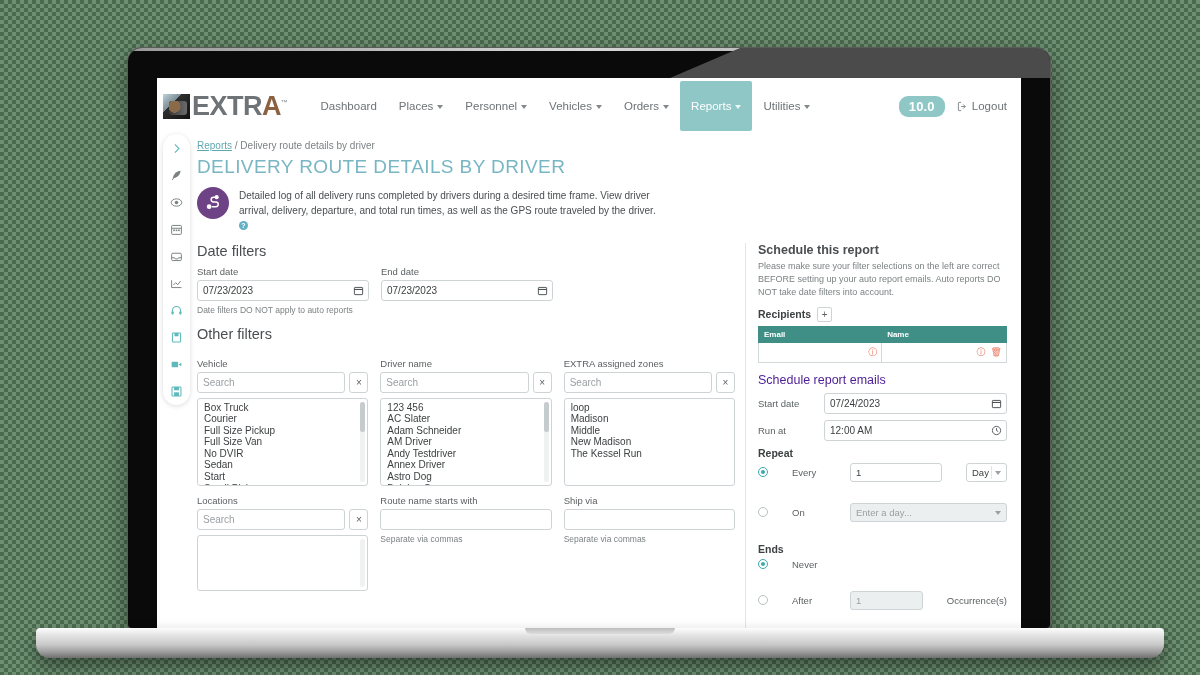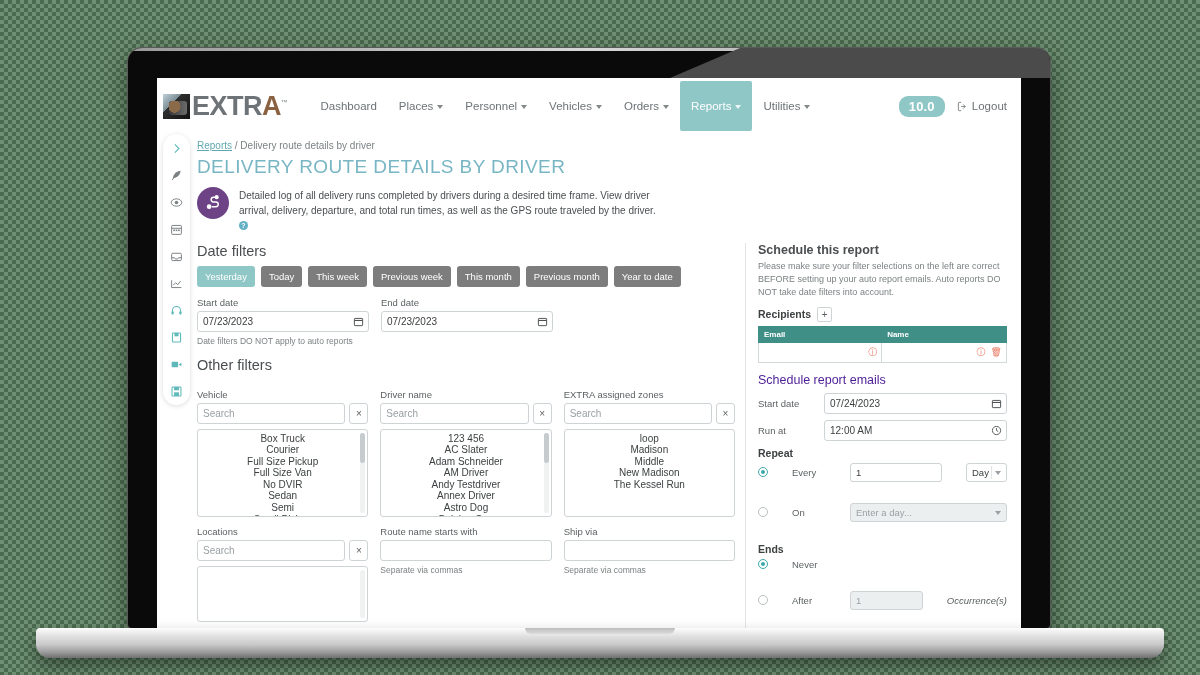--- a/index.html
+++ b/index.html
@@ -123,21 +123,21 @@
 
   .filter-grid { display:flex; gap:12px; margin-top:16px; }
   .fcol { flex:1; min-width:0; }
   .search-row { display:flex; gap:4px; }
   .search-row .inp { padding-right:5px; }
   .xbtn { width:19px; height:21px; border:1px solid #ced3d6; background:#fff; border-radius:3px;
           font-size:10px; color:#5c6163; cursor:pointer; line-height:19px; text-align:center; flex:0 0 19px;
           font-family:"Liberation Sans", sans-serif; }
   .listbox { border:1px solid #ced3d6; border-radius:3px; height:88px; margin-top:5px;
              overflow:hidden; background:#fff; position:relative; padding:3px 0; }
-  .listbox ul { list-style:none;text-align:center; }
+  .listbox ul { list-style:none; }
   .listbox li { font-size:10px; padding:0 6px; line-height:11.6px; color:#3d4142; cursor:pointer;
                 white-space:nowrap; overflow:hidden; }
   .lb-scroll { position:absolute; right:2px; top:3px; width:5px; height:30px; background:#c6cbcd; border-radius:3px; }
   .lb-track { position:absolute; right:2px; top:3px; width:5px; bottom:3px; background:#f0f2f2; border-radius:3px; }
   .listbox.empty { height:56px; }
 
   .row2 { display:flex; gap:12px; margin-top:9px; }
 
   
   h4.rsec { font-size:12.5px; font-weight:bold; color:#4a4e50; margin-bottom:3px; }
@@ -169,21 +169,21 @@
   .rlbl { font-size:9.5px; color:#5c6163; width:34px; flex:0 0 34px; }
   .sel { border:1px solid #ced3d6; border-radius:3px; height:19px; font-size:9.5px; padding:0 16px 0 5px;
          background:#fff; color:#3d4142; position:relative; display:flex; align-items:center; }
   .sel.disabled { background:#eceff0; color:#9aa0a3; }
   .chev { position:absolute; right:5px; top:7px; border-left:3px solid transparent;
           border-right:3px solid transparent; border-top:4px solid #9aa0a3; }
   .sel-div { position:absolute; right:14px; top:2px; bottom:2px; width:1px; background:#e2e5e6; }
   .tinp { border:1px solid #ced3d6; border-radius:3px; height:19px; font-size:9.5px; padding:0 5px;
           background:#fff; color:#3d4142; width:100%; font-family:"Liberation Sans", sans-serif; }
   .tinp.disabled { background:#eceff0; color:#9aa0a3; }
-  .occ { font-size:9.5px; color:#5c6163; white-space:nowrap;font-style:italic; }
+  .occ { font-size:9.5px; color:#5c6163; white-space:nowrap; }
   .btn-sched { background:#d946ef; color:#fff; border:none; border-radius:3px; font-size:10px;
                padding:6px 10px; margin-top:9px; cursor:pointer; font-family:"Liberation Sans", sans-serif; }
 </style>
 </head>
 <body>
 
 <div id="laptop">
   <div class="lid">
     <div class="lid-edge-top"></div>
     <div class="lid-gloss"></div>
@@ -307,29 +307,20 @@
               <span>Detailed log of all delivery runs completed by drivers during a desired time frame. View driver arrival, delivery, departure, and total run times, as well as the GPS route traveled by the driver.</span>
               <span class="help-dot">?</span>
             </div>
           </div>
 
           <div class="cols">
 
             <div class="col-left">
               <h3 class="sec">Date filters</h3>
 
-              <div class="chipbar">
-                <div class="chip active">Yesterday</div>
-                <div class="chip">Today</div>
-                <div class="chip">This week</div>
-                <div class="chip">Previous week</div>
-                <div class="chip">This month</div>
-                <div class="chip">Previous month</div>
-                <div class="chip">Year to date</div>
-              </div>
 
               <div class="date-row">
                 <div style="width:172px">
                   <label class="lbl">Start date</label>
                   <div class="field">
                     <input class="inp" readonly="" value="07/23/2023" style="">
                     <span class="cal-ico">
                         <svg viewBox="0 0 16 16">
                           <rect x="2" y="3.5" width="12" height="10.5" rx="1" fill="none" stroke="#4d5152" stroke-width="1.4"></rect>
                           <path d="M2 6.5h12" stroke="#4d5152" stroke-width="1.6"></path>
@@ -365,21 +356,21 @@
                   <div class="listbox">
                     <div class="lb-track"></div>
                     <div class="lb-scroll"></div>
                     <ul>
                       <li>Box Truck</li>
                       <li>Courier</li>
                       <li>Full Size Pickup</li>
                       <li>Full Size Van</li>
                       <li>No DVIR</li>
                       <li>Sedan</li>
-                      <li>Semi</li>
+                      <li>Start</li>
                       <li>Small Pickup</li>
                     </ul>
                   </div>
                 </div>
 
                 <div class="fcol">
                   <label class="lbl">Driver name</label>
                   <div class="search-row">
                     <input class="inp" placeholder="Search" style="">
                     <button class="xbtn">×</button>

